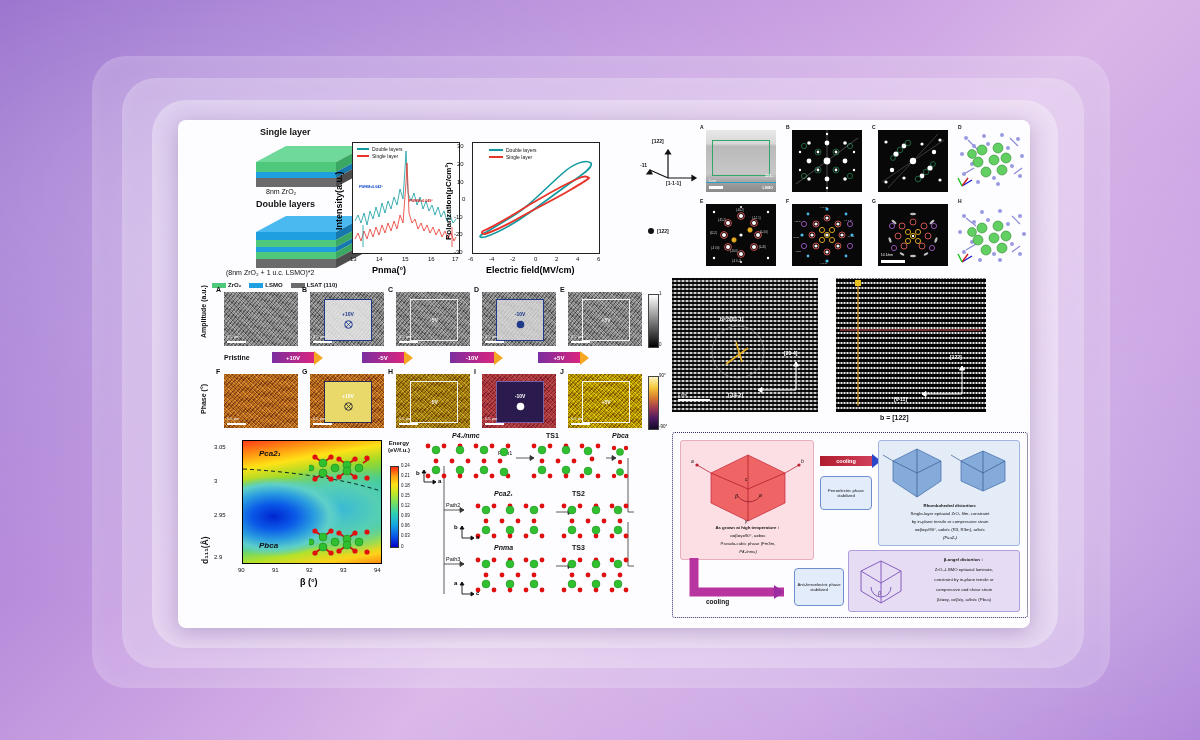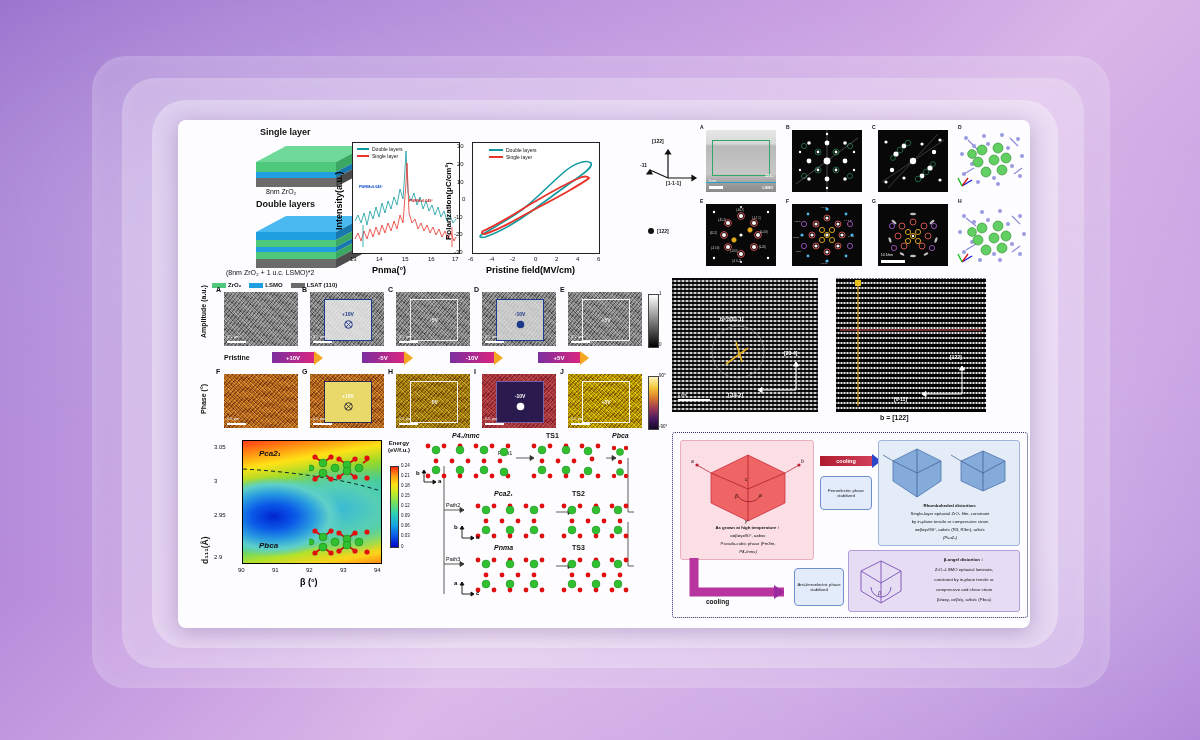--- a/index.html
+++ b/index.html
@@ -192,21 +192,21 @@
       <div class="tick" style="left:14px;top:84px;">-10</div>
       <div class="tick" style="left:14px;top:101px;">-20</div>
       <div class="tick" style="left:14px;top:119px;">-30</div>
       <div class="tick" style="left:28px;top:126px;">-6</div>
       <div class="tick" style="left:49px;top:126px;">-4</div>
       <div class="tick" style="left:70px;top:126px;">-2</div>
       <div class="tick" style="left:94px;top:126px;">0</div>
       <div class="tick" style="left:115px;top:126px;">2</div>
       <div class="tick" style="left:136px;top:126px;">4</div>
       <div class="tick" style="left:157px;top:126px;">6</div>
-      <div class="axlab" style="left:46px;top:135px;font-size:9px;">Pristine field(MV/cm)</div>
+      <div class="axlab" style="left:46px;top:135px;font-size:9px;">Electric field(MV/cm)</div>
     </div>
 
     <div class="panel" style="left:24px;top:166px;width:420px;height:62px;">
       <div style="position:absolute;left:-2px;top:52px;transform:rotate(-90deg);transform-origin:left top;font-size:7px;font-weight:bold;color:#111;white-space:nowrap;">Amplitude (a.u.)</div>
       <div class="lbl" style="left:14px;top:0px;font-size:7px;">A</div>
       <div class="pfm" style="left:22px;top:6px;width:74px;height:54px;">
         <div class="noise-amp"></div>
         <div class="scbar">
             <i>0.5 μm</i>
           </div>

